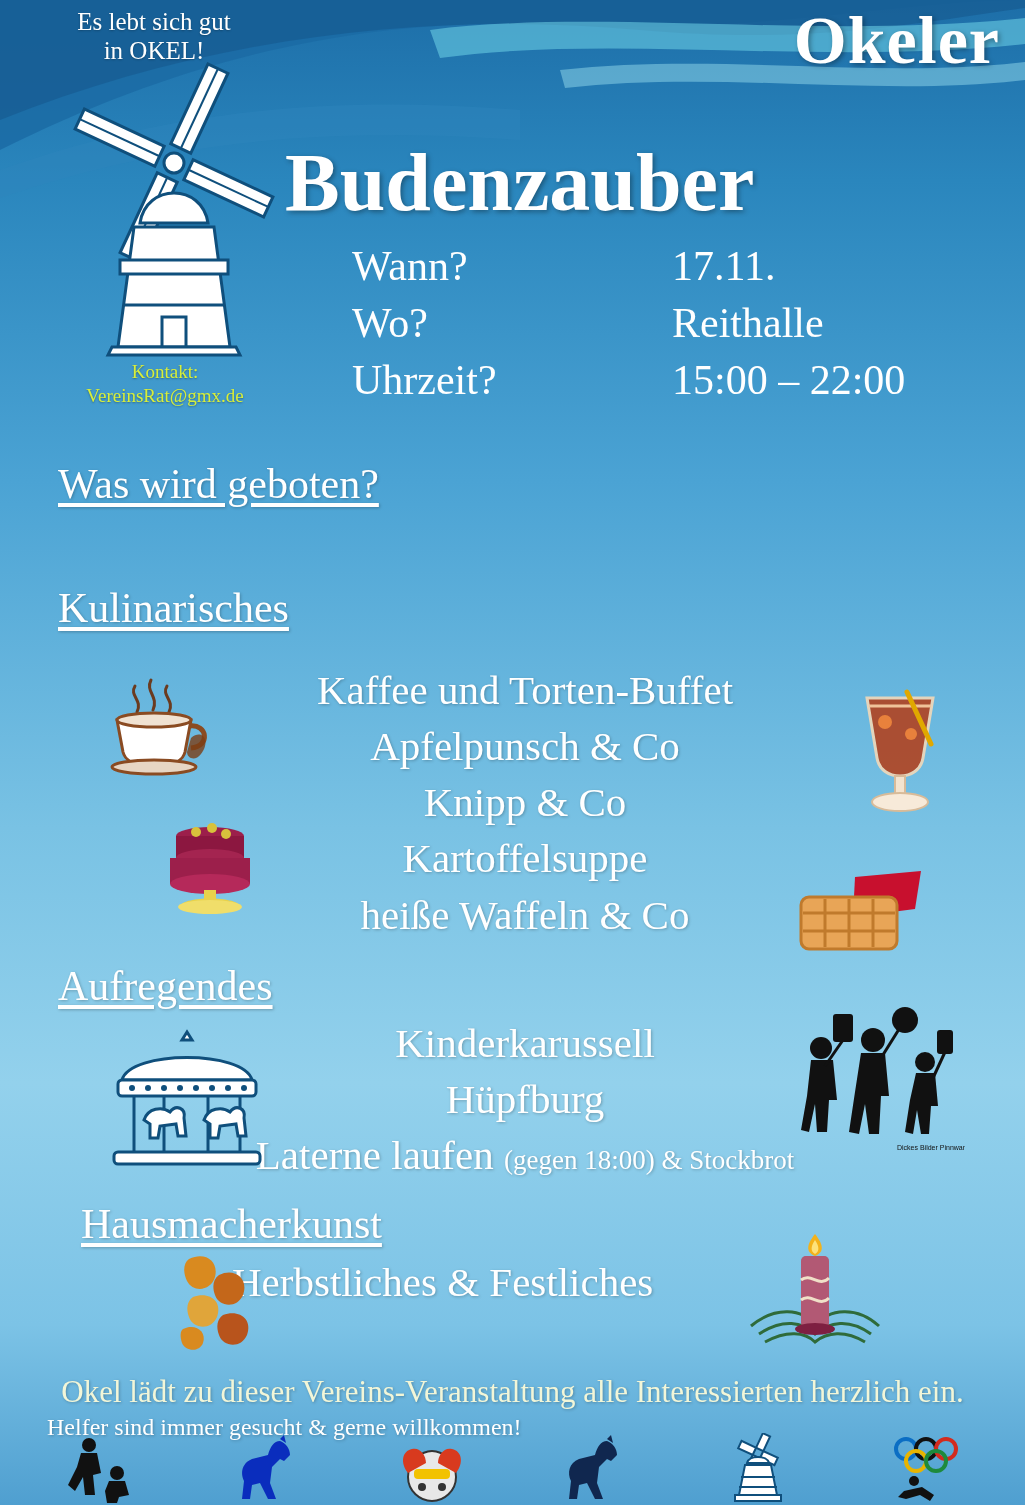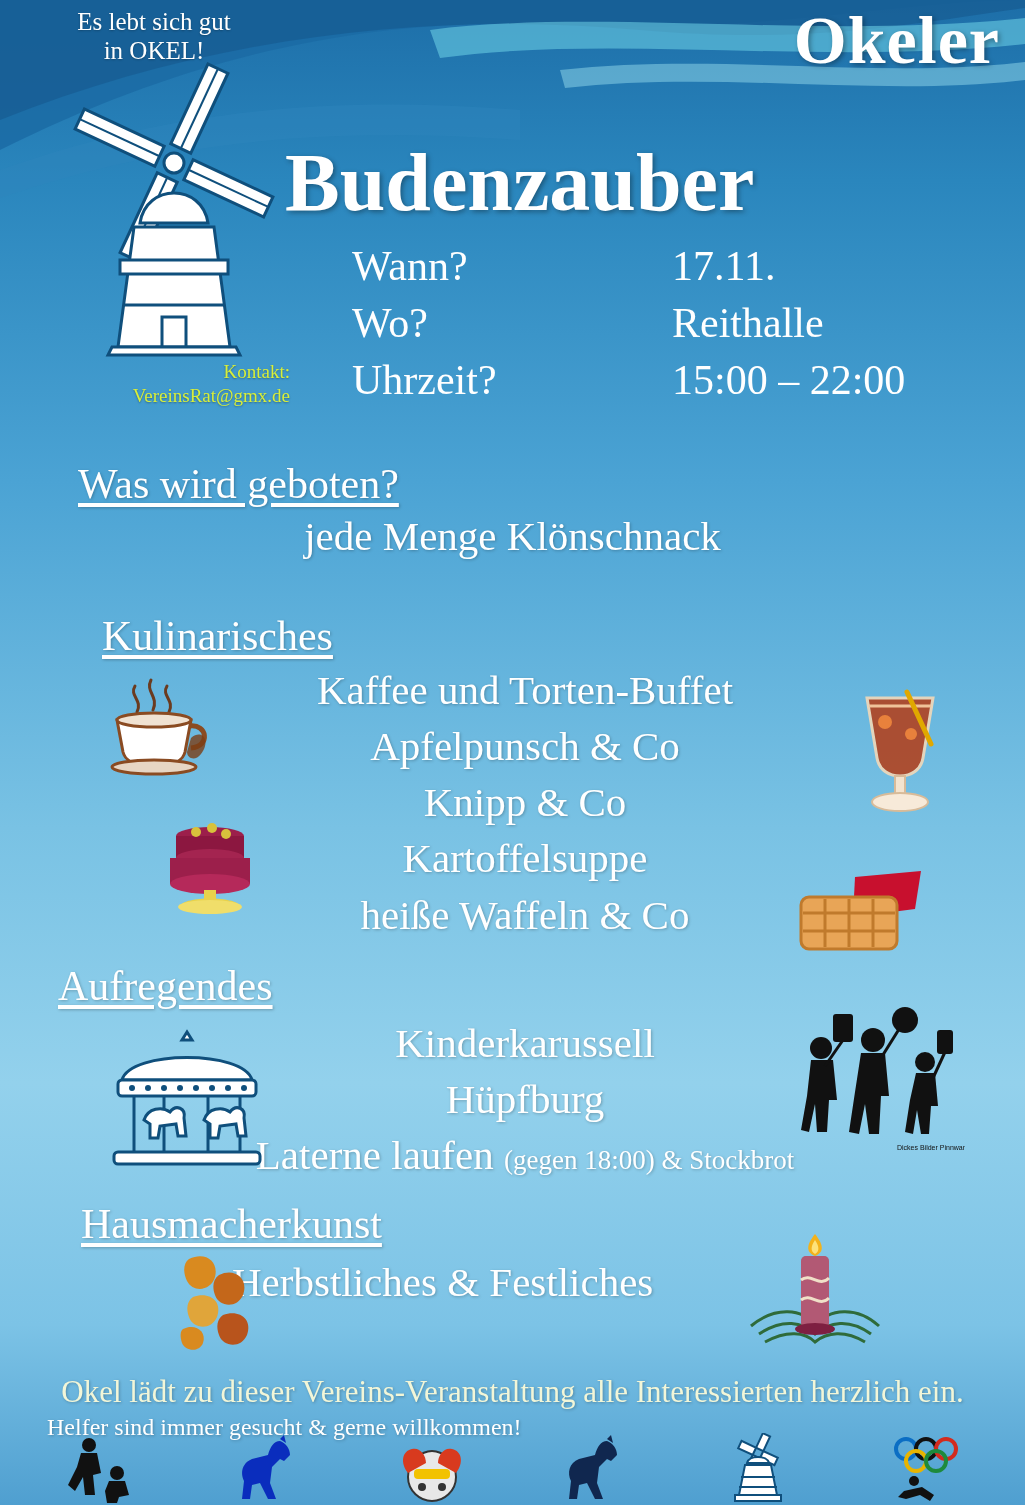--- a/index.html
+++ b/index.html
@@ -46,21 +46,21 @@
     left: 62px;
     top: 55px;
     width: 220px;
     height: 310px;
   }
   .kontakt {
     position: absolute;
     left: 40px;
     top: 360px;
     width: 250px;
-    text-align: right;
+    text-align: center;
     font-size: 19px;
     line-height: 1.25;
     color: #d8ef3a;
     text-shadow: 0 1px 2px rgba(0,0,0,.35);
   }
 
   .title-main {
     position: absolute;
     left: 300px;
     top: 5px;
@@ -105,24 +105,24 @@
     text-decoration: underline;
     text-underline-offset: 5px;
     text-shadow: 1px 1px 3px rgba(0,0,0,.25);
   }
   .body-line {
     position: absolute;
     font-size: 41px;
     text-shadow: 1px 1px 3px rgba(0,0,0,.25);
   }
 
-  #geboten-head { left: 58px; top: 460px; margin-left: 20px; }
+  #geboten-head { left: 58px; top: 460px; }
   #geboten-line { left: 0; top: 512px; width: 1025px; text-align: center; }
 
-  #kulinarisch-head { left: 58px; top: 612px; margin-left: 44px; }
+  #kulinarisch-head { left: 58px; top: 584px; }
   #kul-list {
     position: absolute;
     left: 180px;
     top: 662px;
     width: 690px;
     text-align: center;
     font-size: 41px;
     line-height: 1.37;
     text-shadow: 1px 1px 3px rgba(0,0,0,.25);
   }
@@ -259,21 +259,20 @@
       <div class="facts-q">Wo?</div>
       <div class="facts-a">Reithalle</div>
     </div>
     <div class="facts-row">
       <div class="facts-q">Uhrzeit?</div>
       <div class="facts-a">15:00 – 22:00</div>
     </div>
   </div>
 
   <div class="section-head" id="geboten-head">Was wird geboten?</div>
-  <div class="body-line" id="geboten-line">jede Menge Klönschnack</div>
 
   <div class="section-head" id="kulinarisch-head">Kulinarisches</div>
   <div id="kul-list">
     <div>Kaffee und Torten-Buffet</div>
     <div>Apfelpunsch &amp; Co</div>
     <div>Knipp &amp; Co</div>
     <div>Kartoffelsuppe</div>
     <div>heiße Waffeln &amp; Co</div>
   </div>
 

